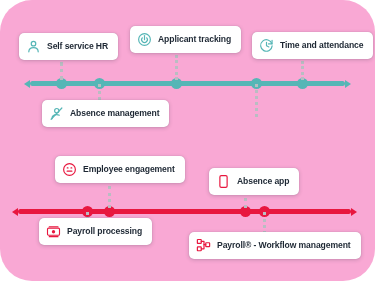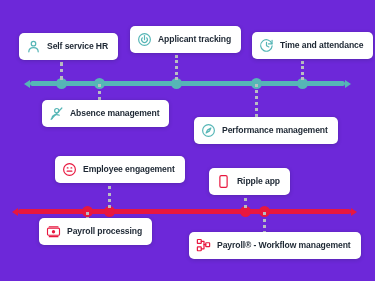--- a/index.html
+++ b/index.html
@@ -8,22 +8,23 @@
     padding: 0;
     background: #ffffff;
   }
   body {
     font-family: "Liberation Sans", sans-serif;
   }
   #stage {
     position: relative;
     width: 375px;
     height: 281px;
-    background: #6d28d9;
+    background: #f9a8d4;
     overflow: hidden;
+    border-radius: 32px;
   }
 
   
   .timeline {
     position: absolute;
     height: 5px;
     border-radius: 3px;
   }
   .timeline.teal { background: #56b6b6; }
   .timeline.red  { background: #e8173f; }
@@ -141,29 +142,20 @@
     <span class="ico">
       <svg viewBox="0 0 24 24" width="15" height="15" fill="none" stroke="#56b6b6" stroke-width="1.9" stroke-linecap="round" stroke-linejoin="round">
         <circle cx="12.4" cy="7.4" r="3.4"></circle>
         <path d="M4.8 20.4c0-4 3.4-6.5 7.6-6.5 1.5 0 2.9.3 4.1.9"></path>
         <line x1="3.4" y1="21.2" x2="20.6" y2="3.2"></line>
       </svg>
     </span>
     <span class="label">Absence management</span>
   </div>
 
-  <div class="card" style="left:194px; top:117px;">
-    <span class="ico">
-      <svg viewBox="0 0 24 24" width="15" height="15" fill="none" stroke="#56b6b6" stroke-width="1.9" stroke-linecap="round" stroke-linejoin="round">
-        <circle cx="12" cy="12" r="9.4"></circle>
-        <path d="M15.8 8.2 10.2 11.4 8.2 15.8 13.8 12.6z"></path>
-      </svg>
-    </span>
-    <span class="label">Performance management</span>
-  </div>
 
   <div class="timeline red" style="left:18px; top:209px; width:333px;"></div>
   <div class="cap left red" style="left:12px; top:207.5px;"></div>
   <div class="cap right red" style="left:351px; top:207.5px;"></div>
 
   <div class="dot red" style="left:82px; top:206px;"></div>
   <div class="dot red" style="left:104px; top:206px;"></div>
   <div class="dot red" style="left:240px; top:206px;"></div>
   <div class="dot red" style="left:259px; top:206px;"></div>
 
@@ -183,21 +175,21 @@
     </span>
     <span class="label">Employee engagement</span>
   </div>
 
   <div class="card" style="left:209px; top:168px;">
     <span class="ico">
       <svg viewBox="0 0 24 24" width="15" height="15" fill="none" stroke="#e8173f" stroke-width="1.9" stroke-linecap="round" stroke-linejoin="round">
         <rect x="6.2" y="2.6" width="11.6" height="18.8" rx="2.2"></rect>
       </svg>
     </span>
-    <span class="label">Ripple app</span>
+    <span class="label">Absence app</span>
   </div>
 
   <div class="card" style="left:39px; top:218px;">
     <span class="ico">
       <svg viewBox="0 0 24 24" width="15" height="15" fill="none" stroke="#e8173f" stroke-width="1.8" stroke-linecap="round" stroke-linejoin="round">
         <rect x="2.4" y="6.6" width="19.2" height="11.4" rx="1.6"></rect>
         <circle cx="12" cy="12.3" r="2.7" fill="#e8173f" stroke="none"></circle>
         <line x1="5.2" y1="4.4" x2="19.2" y2="4.4"></line>
         <line x1="5.2" y1="20.2" x2="19.2" y2="20.2"></line>
       </svg>

